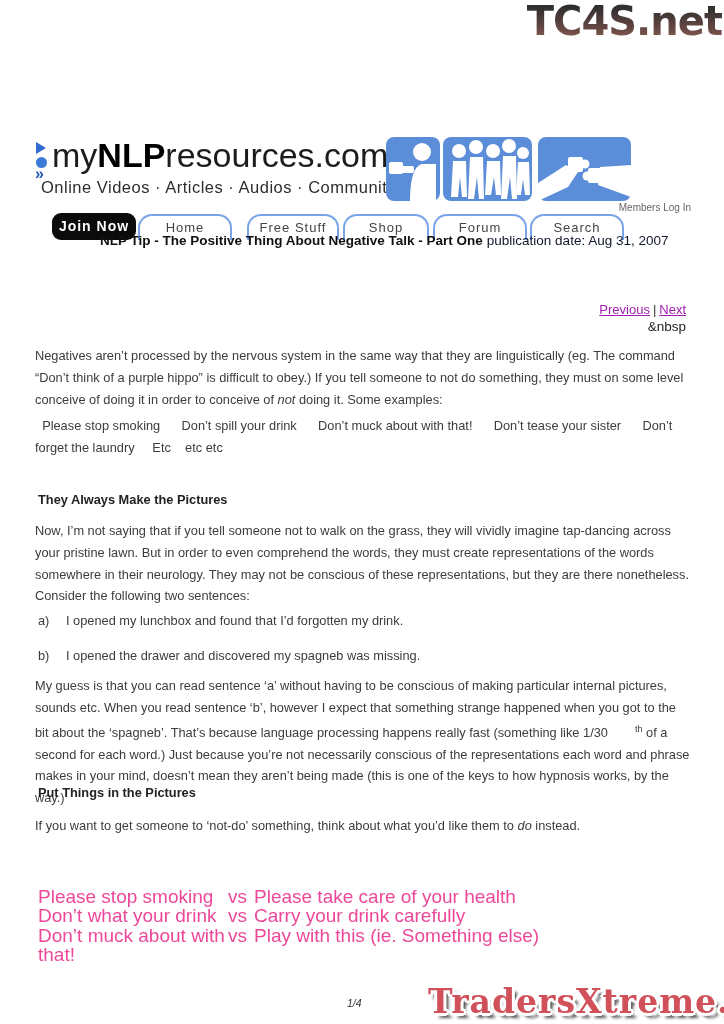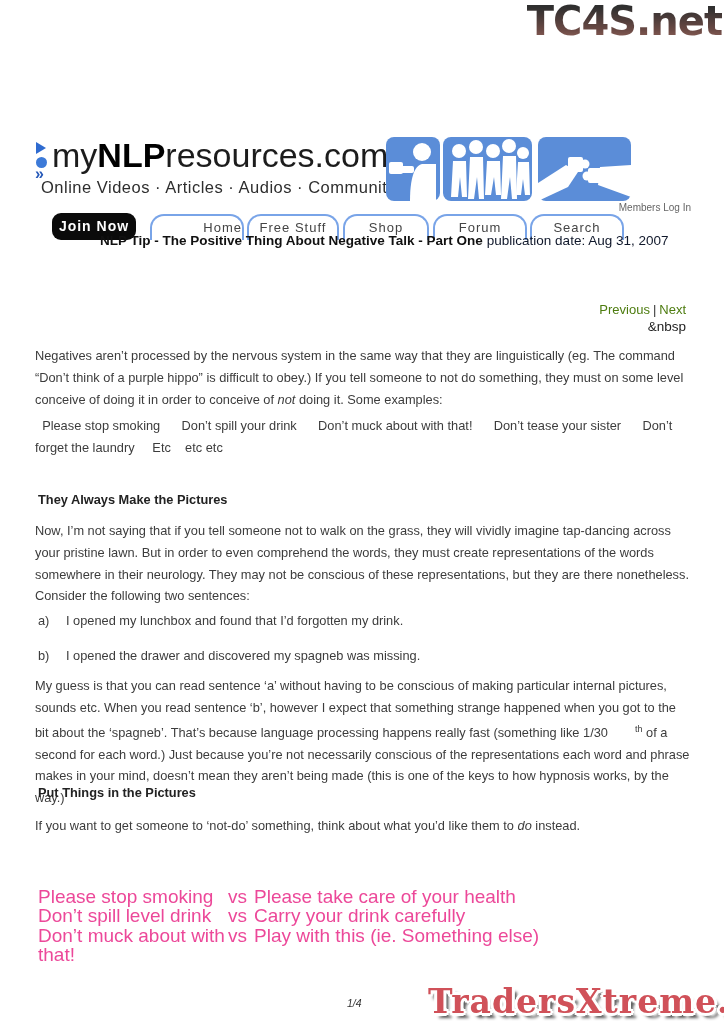--- a/index.html
+++ b/index.html
@@ -55,21 +55,21 @@
     position:absolute;top:214px;height:24px;background:#fff;
     border:2px solid #79a4e8;border-bottom:none;border-radius:14px 14px 0 0;
     font-size:13px;letter-spacing:1px;color:#444;text-align:center;line-height:23px;
   }
   
   .title-line{position:absolute;left:100px;top:233px;font-size:13.5px;color:#111;width:600px;}
   .title-line .t{font-weight:bold;}
   .title-line .d{font-weight:normal;color:#0f172a;margin-left:4px;}
   
   .pager{position:absolute;right:38px;top:302px;font-size:13px;text-align:right;}
-  .pager a{color:#4d7c0f;cursor:pointer;}
+  .pager a{color:#a21caf;text-decoration:underline;cursor:pointer;}
   .pager .sep{color:#333;margin:0 3px;}
   .nbsp{position:absolute;right:38px;top:319px;font-size:13.5px;color:#222;}
   
   .body-text{position:absolute;left:35px;width:656px;font-size:12.8px;line-height:21.8px;color:#3c3c3c;margin:0;}
   .examples{white-space:pre-wrap;}
   .h-bold{position:absolute;left:38px;font-size:12.8px;font-weight:bold;color:#222;margin:0;}
   .list-item{position:absolute;left:38px;width:650px;font-size:12.8px;color:#3c3c3c;}
   .list-item .lab{display:inline-block;width:28px;}
   sup{font-size:9px;padding-left:27px;}
   
@@ -129,21 +129,21 @@
           <path d="M93,28 L62,30 L60,48 L93,60 Z"></path>
           <rect x="50" y="31" width="15" height="15" rx="2"></rect>
           <circle cx="49" cy="39" r="4.5"></circle>
         </g>
       </svg>
     </div>
   </div>
   <div class="members">Members Log In</div>
 
   <div class="join-btn">Join Now</div>
-  <div class="tab" style="left:150px;width:90px;text-align:right;">Home</div>
+  <div class="tab" style="left:138px;width:90px;">Home</div>
   <div class="tab" style="left:247px;width:88px;">Free Stuff</div>
   <div class="tab" style="left:343px;width:82px;">Shop</div>
   <div class="tab" style="left:433px;width:90px;">Forum</div>
   <div class="tab" style="left:530px;width:90px;">Search</div>
 
   <div class="title-line"><span class="t">NLP Tip - The Positive Thing About Negative Talk - Part One</span><span class="d">publication date: Aug 31, 2007</span></div>
 
   <div class="pager"><a>Previous</a><span class="sep">|</span><a>Next</a></div>
   <div class="nbsp">&amp;nbsp</div>
 
@@ -164,21 +164,21 @@
 
   <p class="body-text" style="top:815px;"><span>If you want to get someone to ‘not-do’ something, think about what you’d like them to </span><i>do</i><span> instead.</span></p>
 
   <div class="vs-table">
     <div class="vs-row">
       <span>Please stop smoking</span>
       <span>vs</span>
       <span>Please take care of your health</span>
     </div>
     <div class="vs-row">
-      <span>Don’t spill level drink</span>
+      <span>Don’t what your drink</span>
       <span>vs</span>
       <span>Carry your drink carefully</span>
     </div>
     <div class="vs-row">
       <span>Don’t muck about with that!</span>
       <span>vs</span>
       <span>Play with this (ie. Something else)</span>
     </div>
   </div>
 

